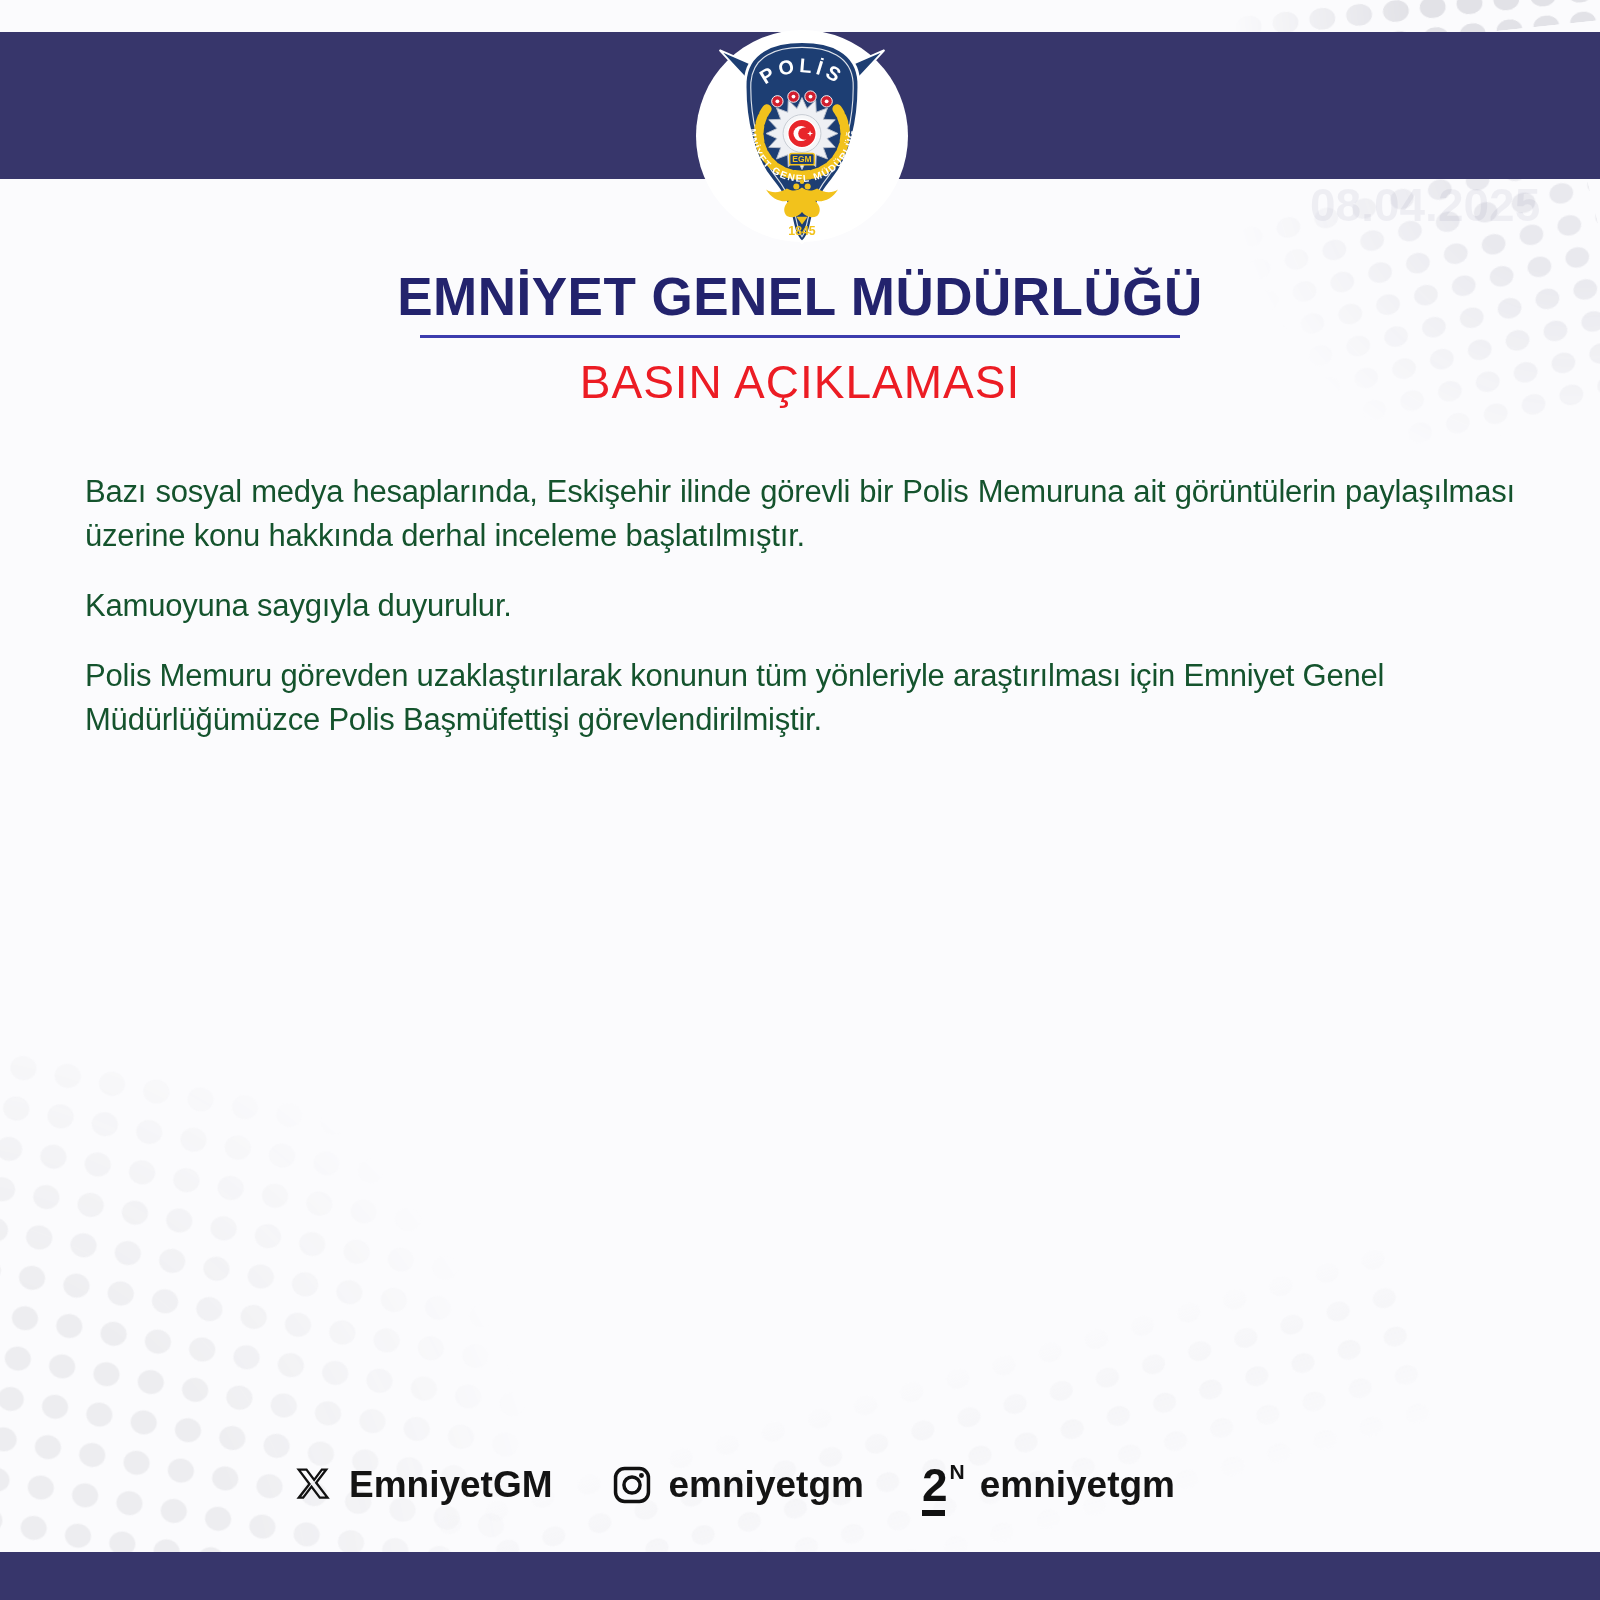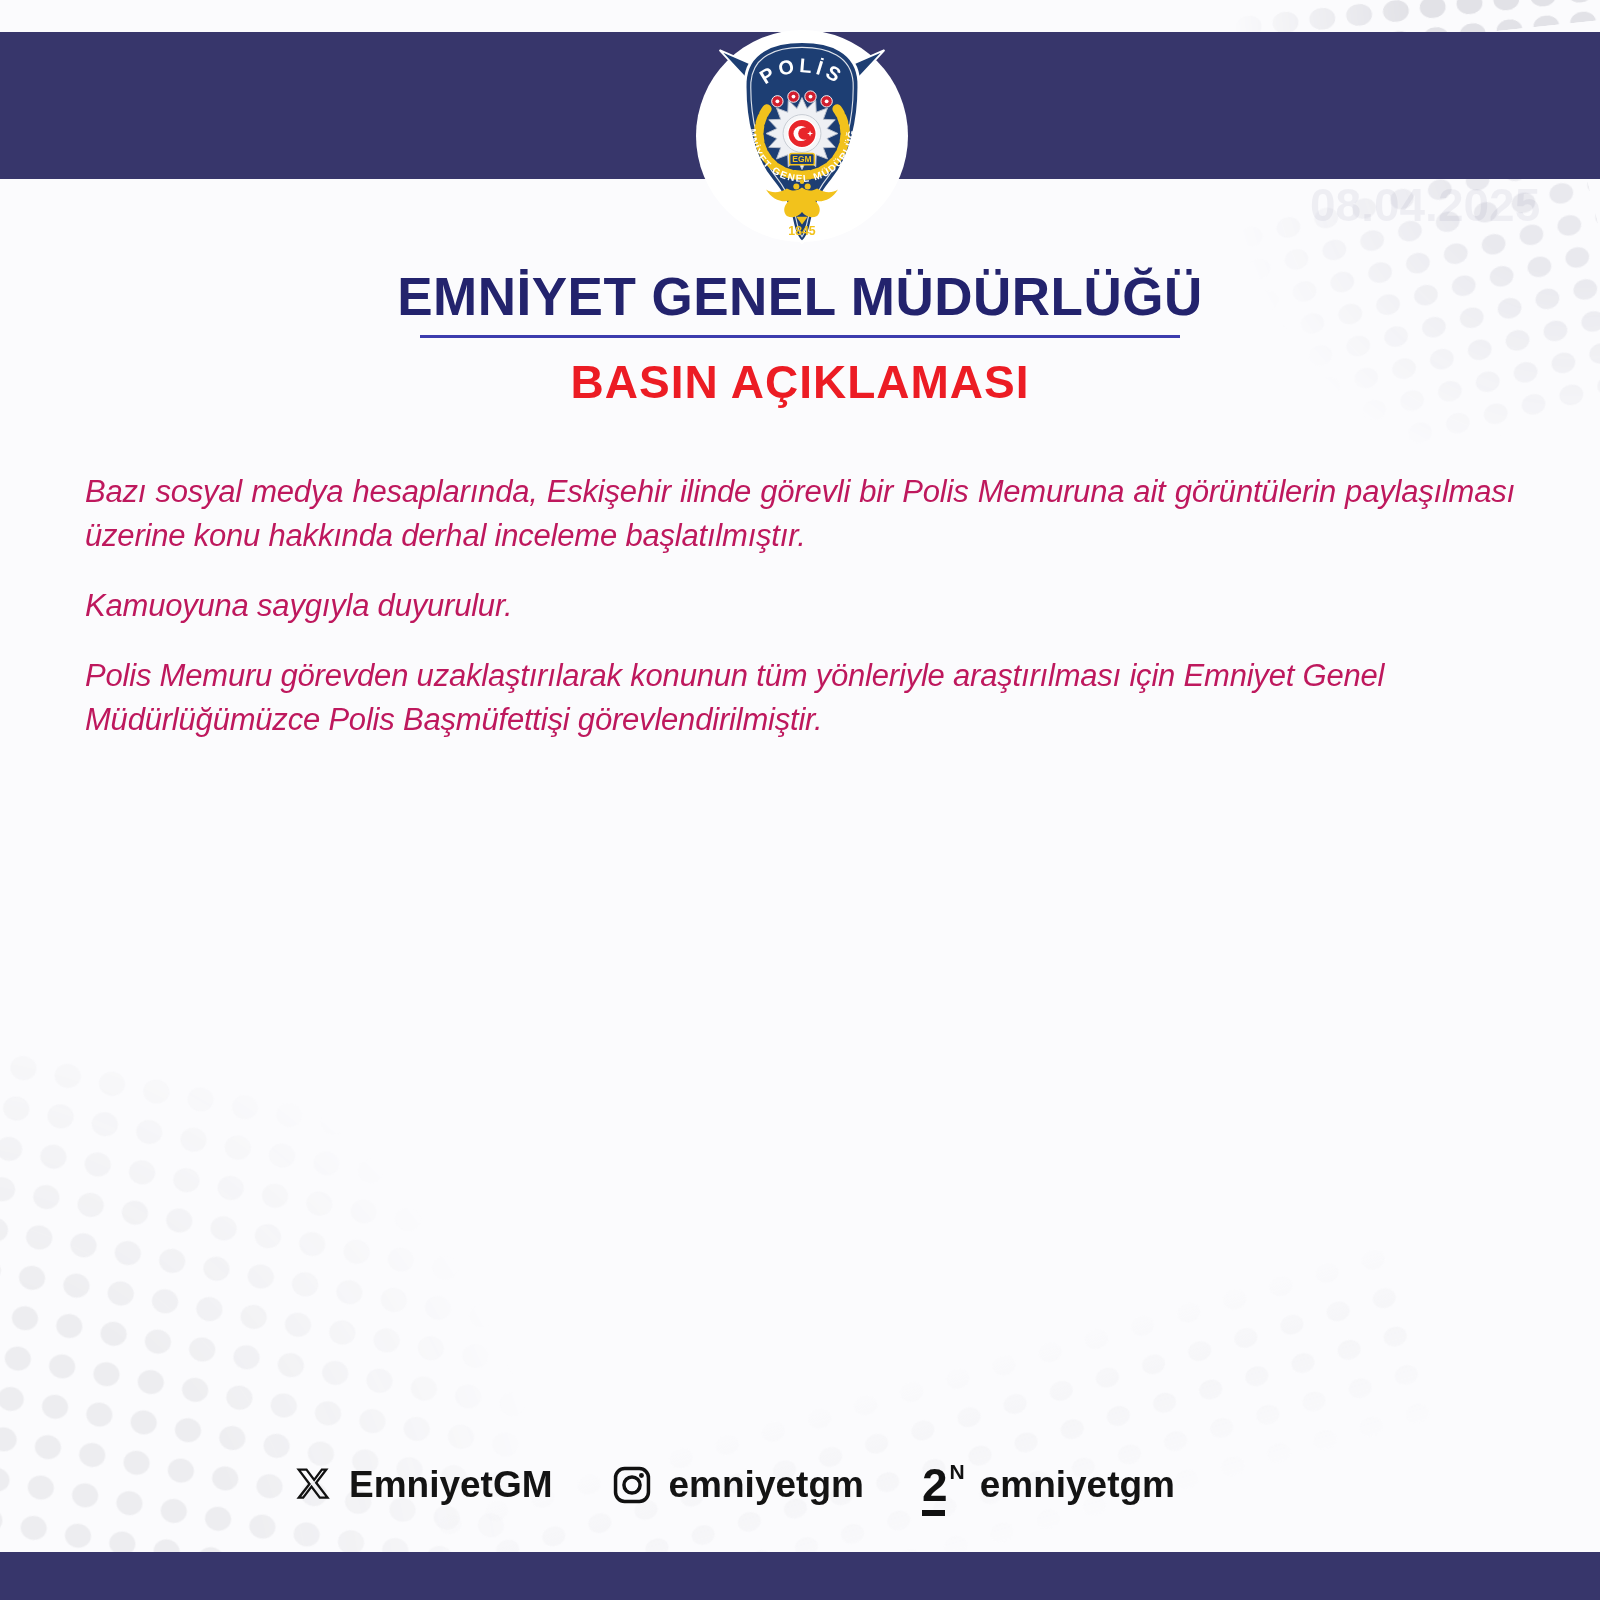--- a/index.html
+++ b/index.html
@@ -34,24 +34,24 @@
   #ghost-date { position:absolute; left:1310px; top:178px; font-size:46px; font-weight:800; color:#37366b; opacity:0.06; }
 
   
   #logo-circle { position:absolute; left:696px; top:30px; width:212px; height:212px; border-radius:50%; background:#ffffff; }
   #emblem { position:absolute; left:707px; top:36px; }
 
   
   #title-block { position:absolute; left:0; top:266px; width:1600px; text-align:center; }
   #title { font-size:53px; font-weight:800; color:#23236d; letter-spacing:0.5px; }
   #title-underline { width:760px; height:3px; background:#3c3cae; margin:8px auto 0 auto; }
-  #subtitle { font-size:46px; font-weight:700; color:#ec1c24; letter-spacing:1px; margin-top:17px; }
+  #subtitle { font-size:46px; font-weight:400; color:#ec1c24; letter-spacing:1px; margin-top:17px; }
 
   
-  #body-text { position:absolute; left:85px; top:470px; width:1430px; color:#be185d;font-style:italic; }
+  #body-text { position:absolute; left:85px; top:470px; width:1430px; color:#14532d; }
   #body-text p { font-size:31px; line-height:44px; text-align:justify; margin-bottom:26px; letter-spacing:-0.2px; }
   #body-text p:last-child { text-align:left; }
 
   
   #footer { position:absolute; left:0; top:1462px; width:1468px; display:flex; justify-content:center; align-items:center; gap:58px; }
   .social-item { display:flex; align-items:center; gap:16px; }
   .social-item .handle { font-size:37px; font-weight:700; color:#141414; }
   .ns-logo { display:inline-flex; align-items:flex-start; }
   .ns-2 { position:relative; font-size:46px; font-weight:800; color:#111; line-height:1; }
   .ns-2::after { content:""; position:absolute; left:0; right:2px; bottom:-8px; height:6px; background:#111; }

